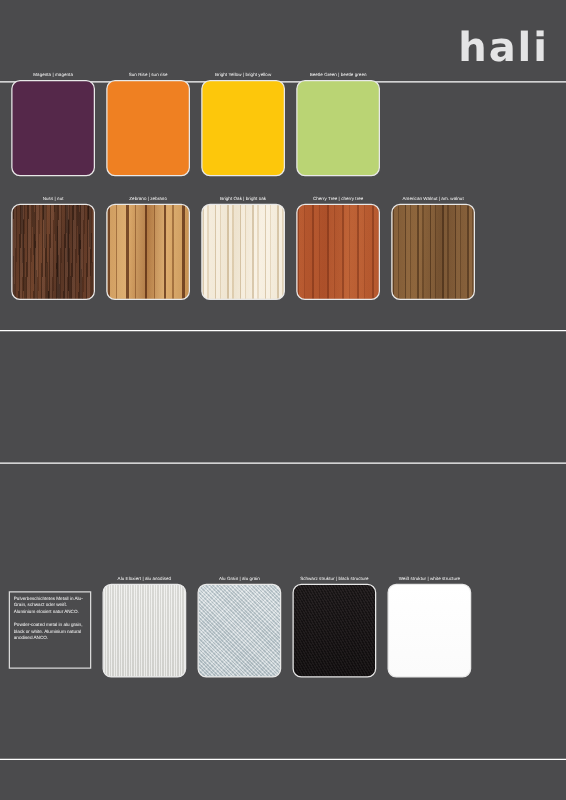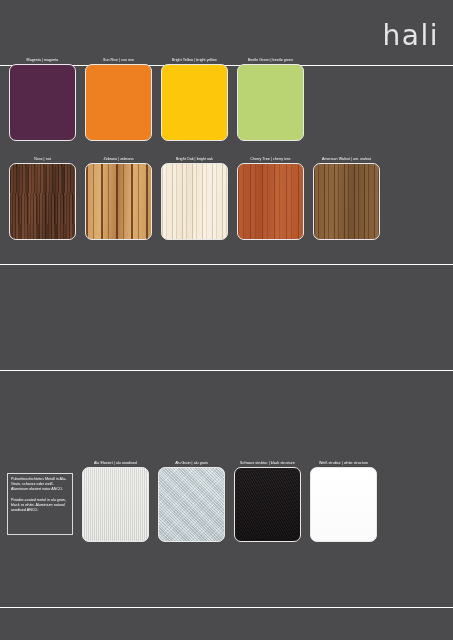--- a/index.html
+++ b/index.html
@@ -18,22 +18,22 @@
     height: 640px;
     background: #4b4b4d;
   }
 
   
   .logo {
     position: absolute;
     right: 14px;
     top: 22px;
     font-family: "DejaVu Sans", sans-serif;
-    font-size: 28px;
-    font-weight: 400;
+    font-size: 32px;
+    font-weight: 700;
     letter-spacing: 1.5px;
     color: #f2f2f2;
     line-height: 1;
     opacity: .92;
   }
 
   
   .rule {
     position: absolute;
     left: 0;

